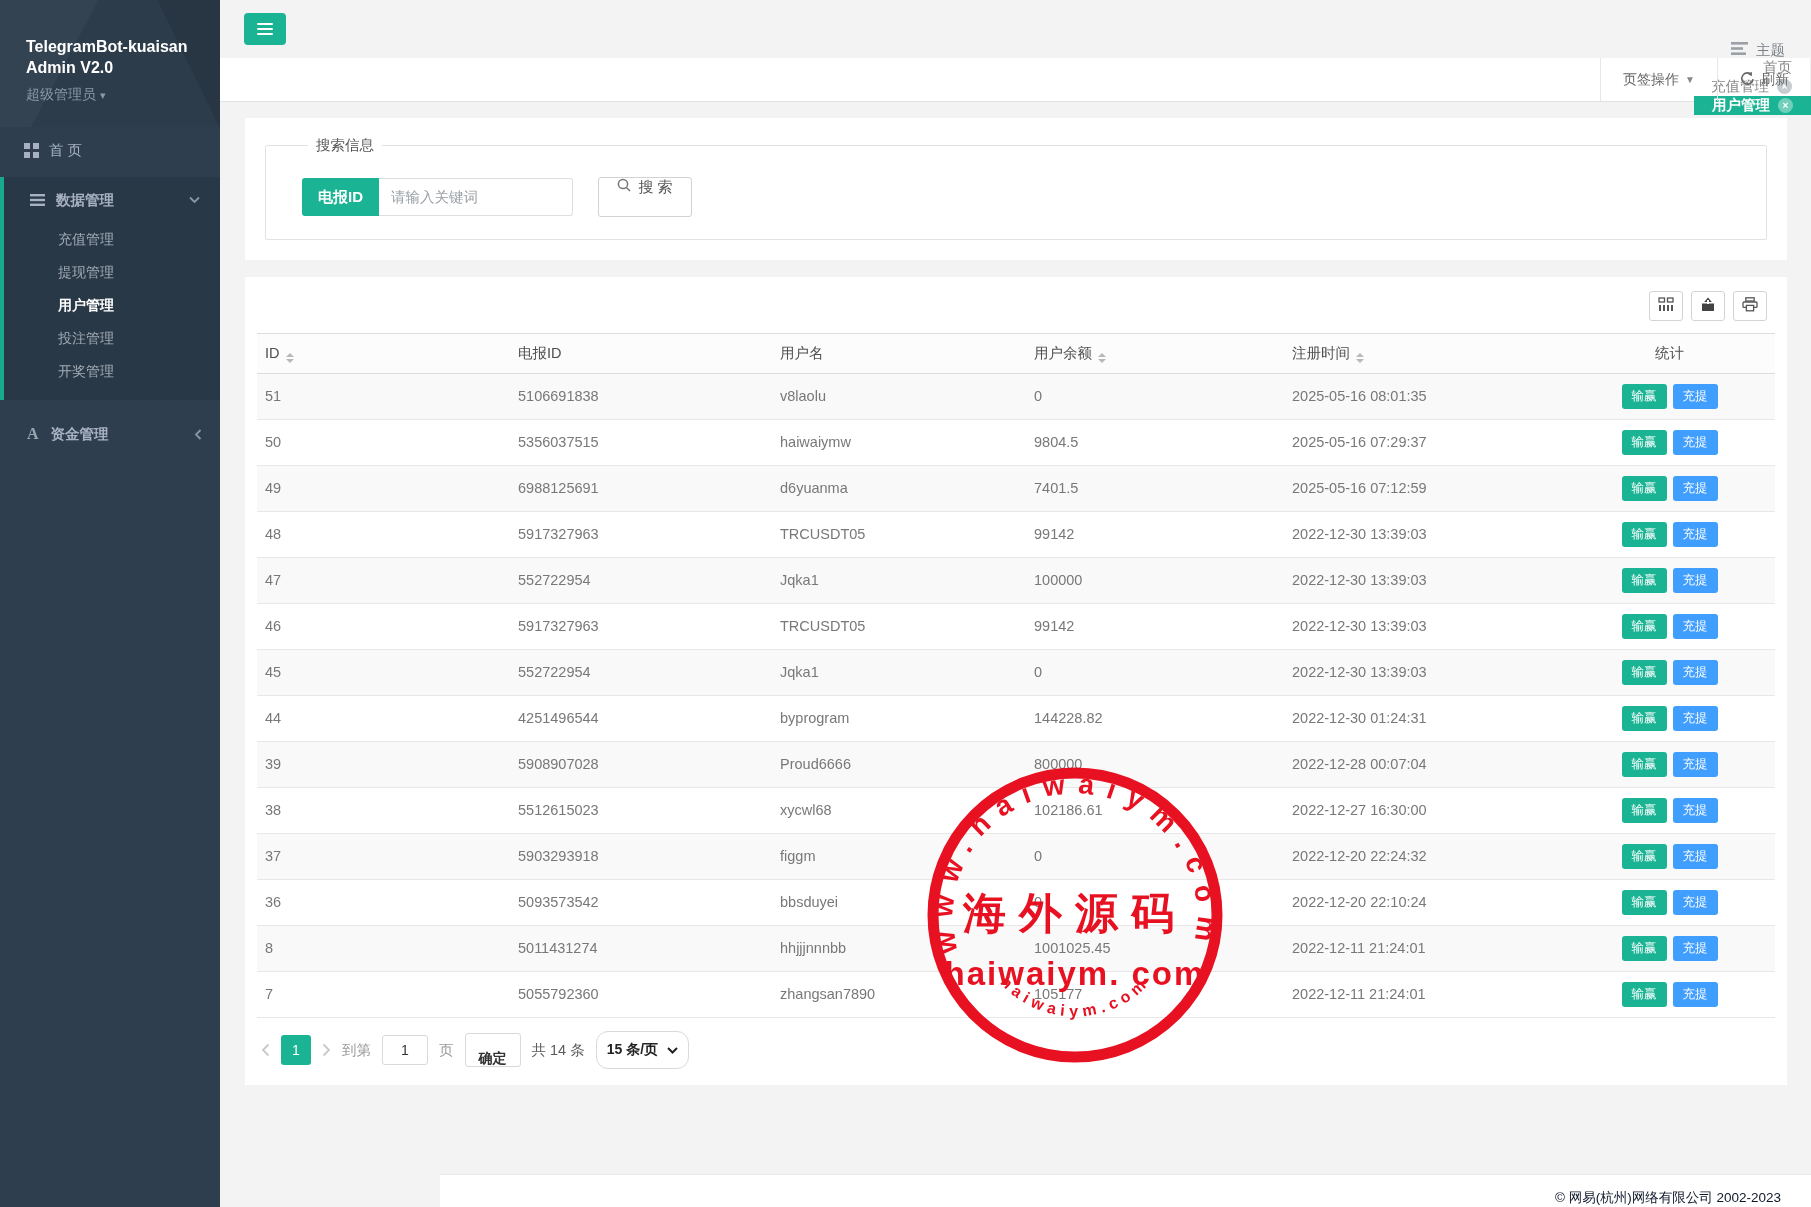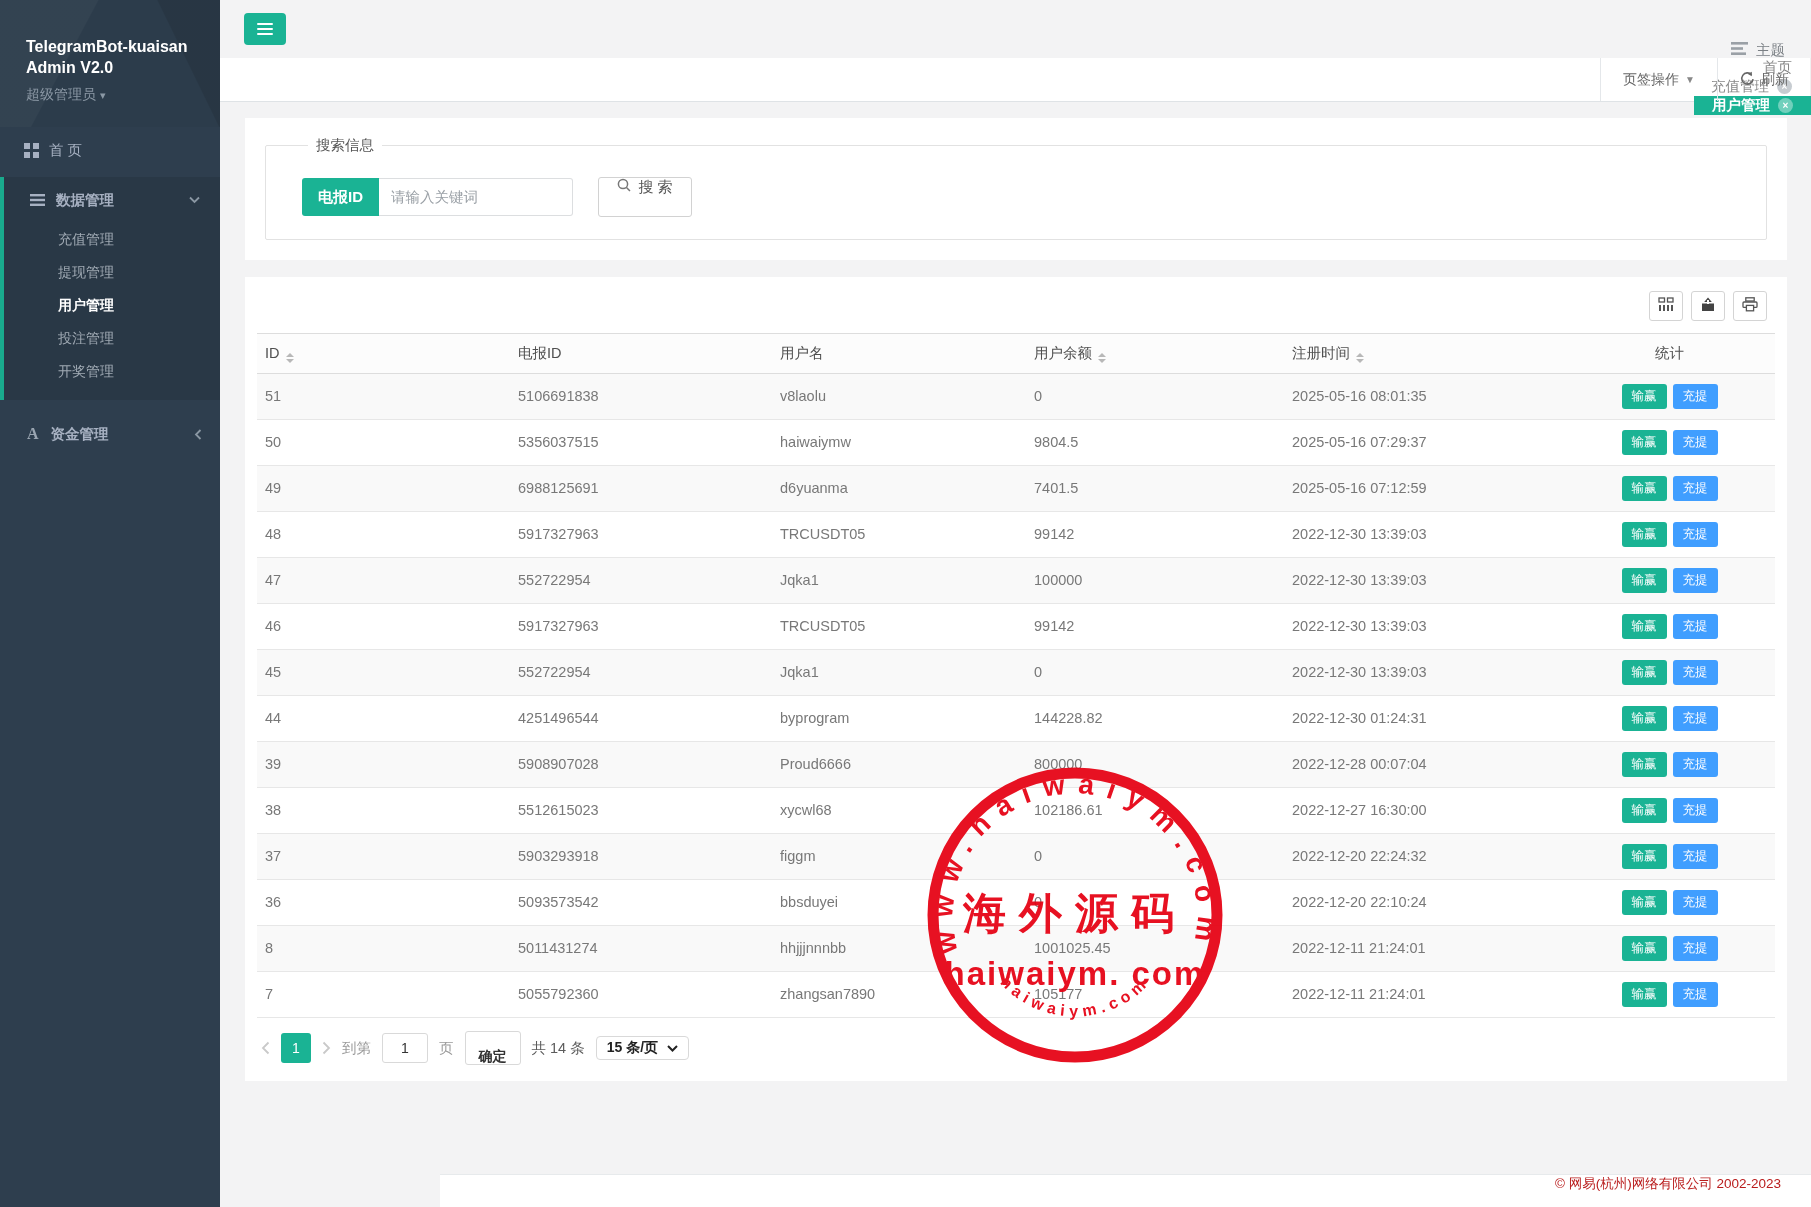--- a/index.html
+++ b/index.html
@@ -99,27 +99,27 @@
 
   .pagination { display:flex; align-items:center; gap:11px; margin:13px 0 4px 4px;
     color:#5b5b5b; font-size:14.5px; }
   .pg-arrow { display:flex; align-items:center; cursor:pointer; }
   .pg-num { width:30px; height:30px; background:#1ab394; color:#fff; border:none;
     border-radius:3px; font-size:14px; cursor:pointer; }
   .pg-input { width:46px; height:30px; border:1px solid #d9d9d9; border-radius:3px;
     text-align:center; font-size:14px; color:#333; outline:none; }
   .pg-confirm { height:18px; padding:16px 13px; background:#fff; border:1px solid #d9d9d9;
     border-radius:3px; font-size:14px; font-weight:bold; color:#333; cursor:pointer; }
-  .pg-size { height:24px; border:1px solid #d9d9d9; border-radius:4px; display:flex;
+  .pg-size { height:38px; border:1px solid #d9d9d9; border-radius:12px; display:flex;
     align-items:center; gap:9px; padding:0 10px; font-size:14px; font-weight:bold;
     color:#222; cursor:pointer; background:#fff; }
 
   .footer { position:absolute; left:220px; right:0; bottom:0; height:33px; background:#fff;
-    border-top:1px solid #e7eaec; display:flex; align-items:flex-start; justify-content:flex-end;
-    padding-right:30px; color:#b91c1c; font-size:13.5px; z-index:5; }
+    border-top:1px solid #e7eaec; display:flex; align-items:flex-end; justify-content:flex-end;
+    padding-right:30px; color:#0f172a; font-size:13.5px; z-index:5; }
 
   .stamp { position:absolute; left:925px; top:765px; width:300px; height:300px;
     z-index:50; opacity:0.93; pointer-events:none; }
 </style>
 </head>
 <body>
 
 <div class="page">
 
   <aside class="sidebar">

